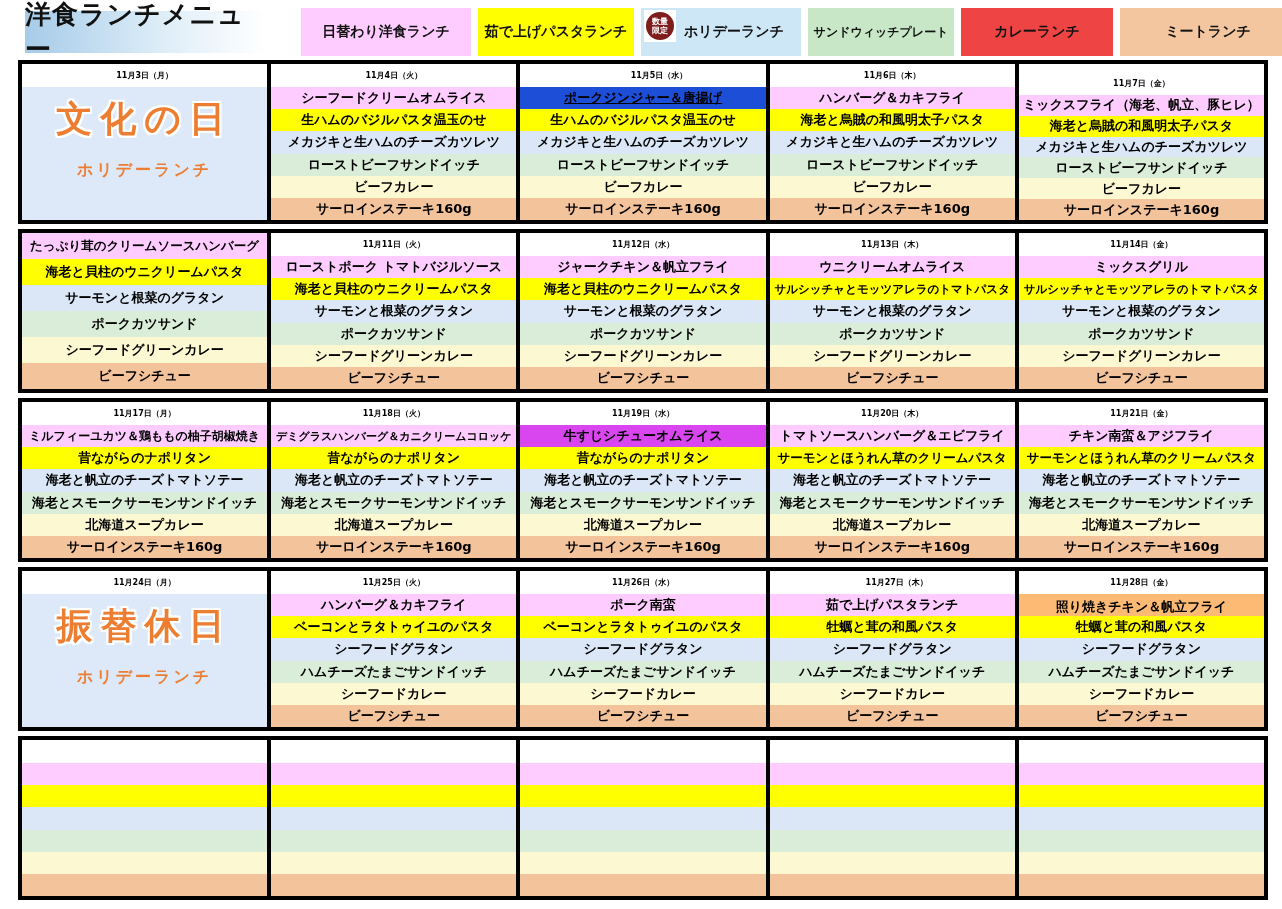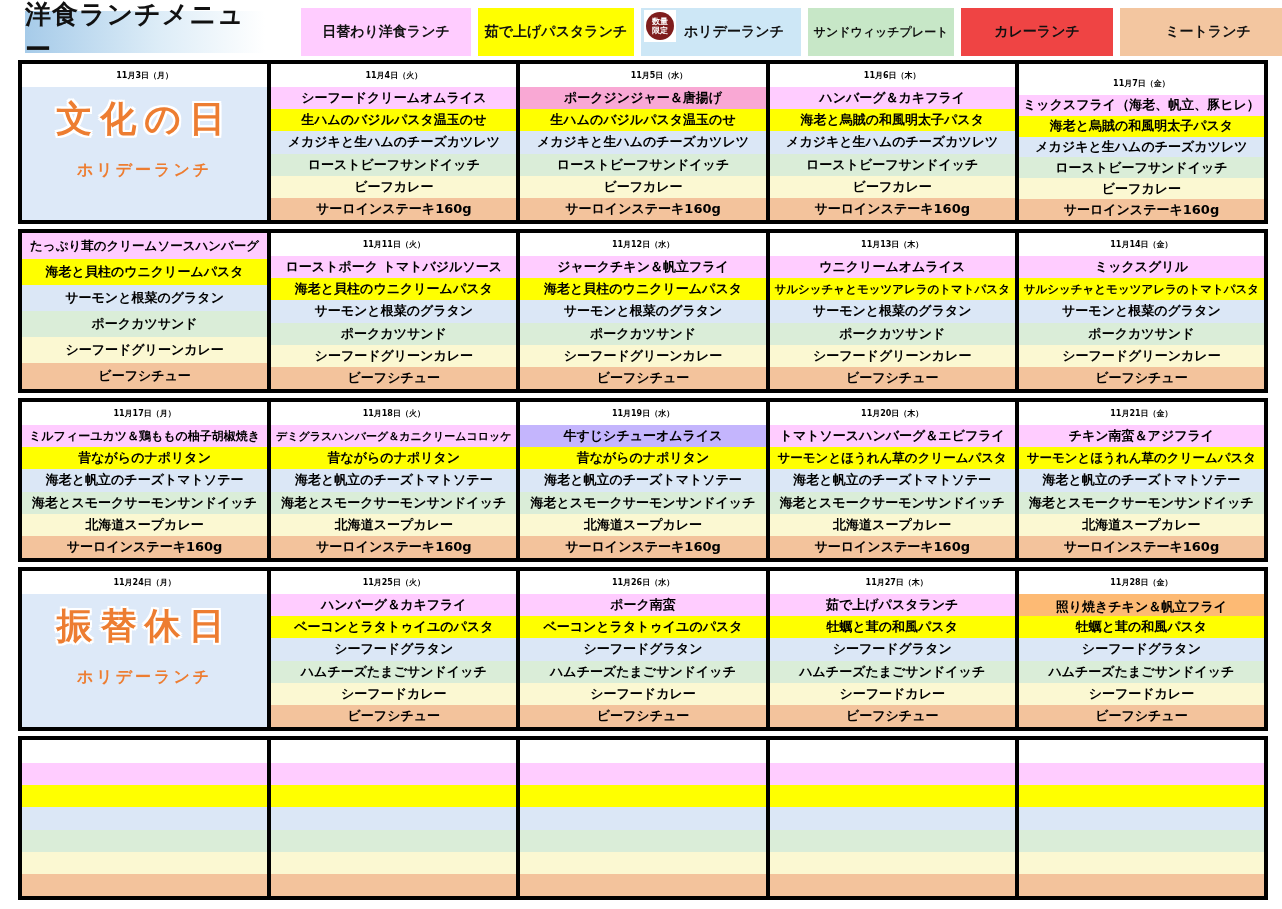--- a/index.html
+++ b/index.html
@@ -130,21 +130,21 @@
         </div>
         <div class="menu-item" style="background: rgb(251, 248, 210);">
           <span>ビーフカレー</span>
         </div>
         <div class="menu-item" style="background: rgb(243, 195, 156);">
           <span>サーロインステーキ160g</span>
         </div>
       </div>
       <div class="day">
         <div class="day-header" style="font-size: 8px; margin-left: 32px;">11月5日（水）</div>
-        <div class="menu-item" style="background: #f9a8d4;">
+        <div class="menu-item" style="background: #1d4ed8; text-decoration: underline;">
           <span>ポークジンジャー＆唐揚げ</span>
         </div>
         <div class="menu-item" style="background: rgb(255, 255, 0);">
           <span>生ハムのバジルパスタ温玉のせ</span>
         </div>
         <div class="menu-item" style="background: rgb(219, 231, 246);">
           <span>メカジキと生ハムのチーズカツレツ</span>
         </div>
         <div class="menu-item" style="background: rgb(218, 237, 216);">
           <span>ローストビーフサンドイッチ</span>
@@ -343,21 +343,21 @@
         </div>
         <div class="menu-item" style="background: rgb(251, 248, 210);">
           <span>北海道スープカレー</span>
         </div>
         <div class="menu-item" style="background: rgb(243, 195, 156);">
           <span>サーロインステーキ160g</span>
         </div>
       </div>
       <div class="day">
         <div class="day-header" style="font-size: 8px;">11月19日（水）</div>
-        <div class="menu-item" style="background: #c4b5fd;">
+        <div class="menu-item" style="background: #d946ef;">
           <span>牛すじシチューオムライス</span>
         </div>
         <div class="menu-item" style="background: rgb(255, 255, 0);">
           <span>昔ながらのナポリタン</span>
         </div>
         <div class="menu-item" style="background: rgb(219, 231, 246);">
           <span>海老と帆立のチーズトマトソテー</span>
         </div>
         <div class="menu-item" style="background: rgb(218, 237, 216);">
           <span>海老とスモークサーモンサンドイッチ</span>

